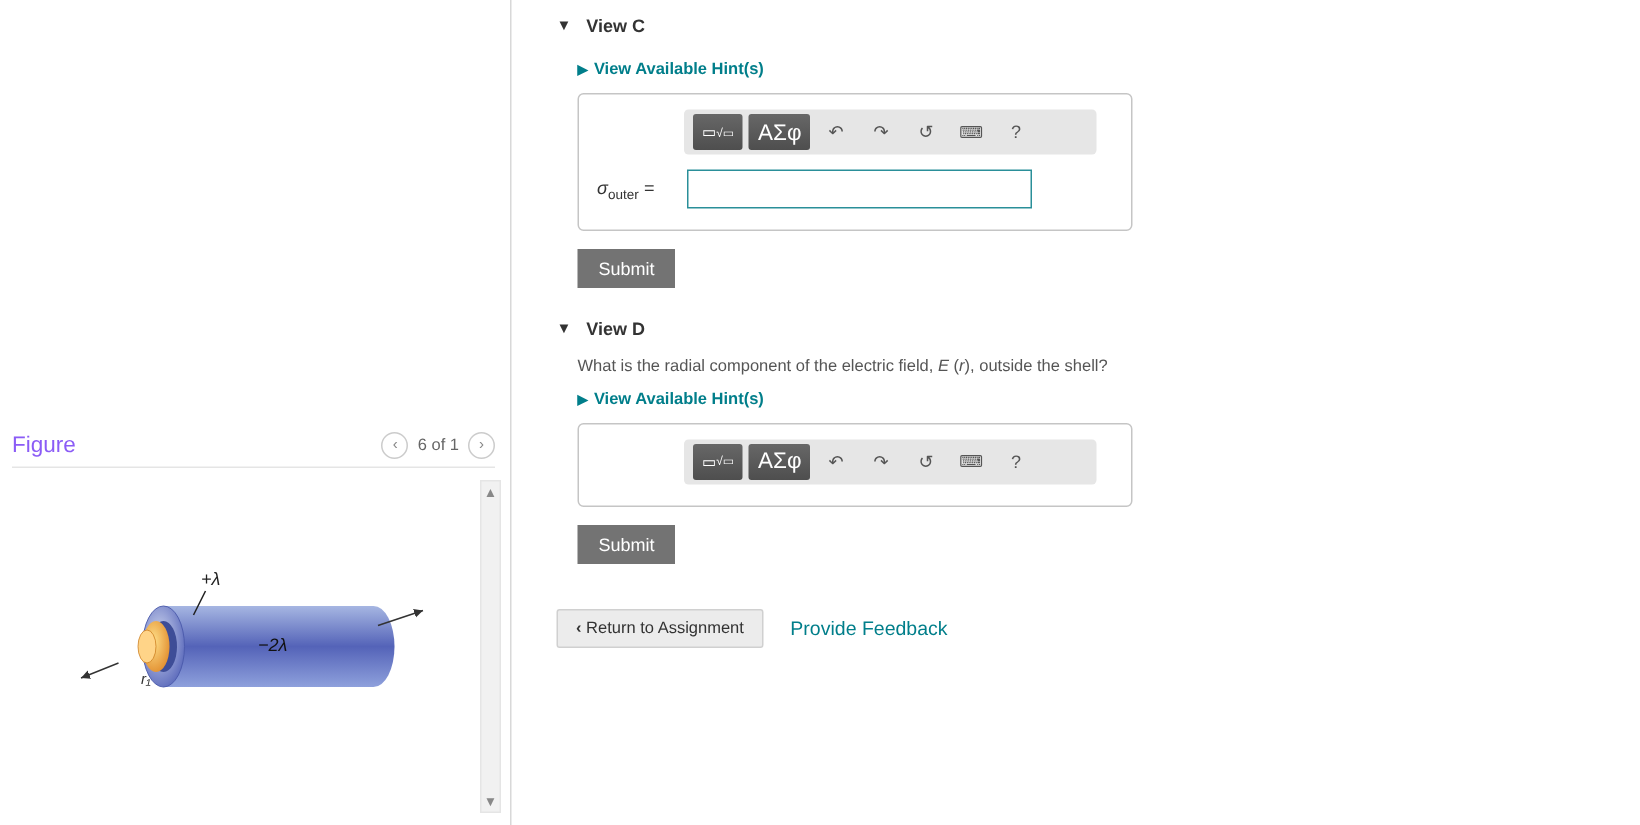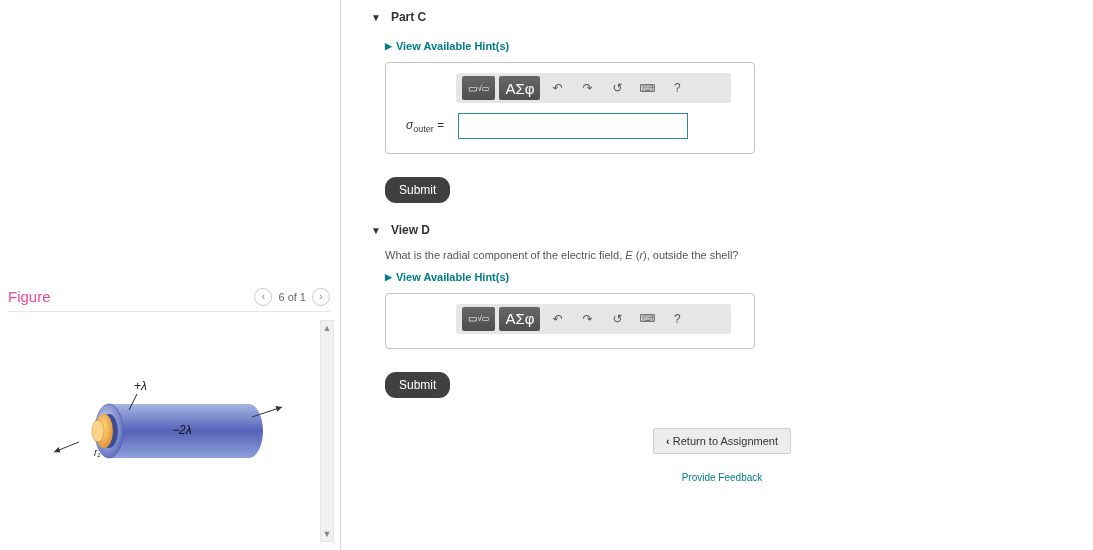--- a/index.html
+++ b/index.html
@@ -31,21 +31,21 @@
   }
   .figure-bar {
     display: flex;
     align-items: center;
     justify-content: space-between;
     height: 24px;
     margin-top: 288px;
     border-bottom: 1px solid #e5e5e5;
     padding-bottom: 6px;
   }
-  .figure-title { font-size: 15px; color: #ec4899; }
+  .figure-title { font-size: 15px; color: #8b5cf6; }
   .pager { display: flex; align-items: center; gap: 6px; font-size: 11px; color: #666; }
   .nav-btn {
     width: 18px; height: 18px;
     border: 1px solid #ccc;
     border-radius: 50%;
     display: flex; align-items: center; justify-content: center;
     font-size: 10px; color: #888;
     cursor: pointer;
     background: #fff;
   }
@@ -118,54 +118,53 @@
     padding: 0 6px;
     font-size: 15px;
   }
   .tbtn.light {
     color: #555; width: 26px;
   }
   .tbtn.small { font-size:11px; }
   .input-row {
     display: flex; align-items: center; gap: 6px; margin-top: 10px;
   }
-  .var-label { font-size: 12px; font-style: italic; color: #333; width: 54px; text-align: center; }
+  .var-label { font-size: 12px; font-style: italic; color: #333; width: 54px; text-align: left; }
   .var-label sub { font-size: 9px; font-style: normal; }
   .ans-input {
     width: 230px; height: 26px;
     border: 1px solid #2a8f99;
     outline: none;
     padding: 0 4px;
   }
   .submit-btn {
-    background: #404040;
+    background: #737373;
     color: #fff;
     border: none;
     padding: 6px 14px;
     font-size: 12px;
-    margin-top: 23px;
-    cursor: pointer;
-    border-radius: 11px;
+    margin-top: 12px;
+    cursor: pointer;
+    border-radius: 0;
   }
   .footer-row {
     display: flex; align-items: center; gap: 18px;
     margin-top: 20px;
-    flex-direction: column;
   }
   .return-btn {
     background: #ececec;
     border: 1px solid #d0d0d0;
     padding: 6px 12px;
     font-size: 11px;
     color: #333;
     cursor: pointer;
     border-radius: 2px;
   }
   .feedback-link {
-    color: #007e8a; font-size: 10px; cursor: pointer;
+    color: #007e8a; font-size: 13px; cursor: pointer;
   }
 </style>
 </head>
 <body>
 
 <div class="layout">
 
   <div class="left-col">
     <div class="figure-bar">
       <span class="figure-title">Figure</span>
@@ -223,21 +222,21 @@
       <span class="arrow">▼</span>
     </div>
   </div>
 
   <div class="divider"></div>
 
   <div class="right-col">
 
     <div class="part-header">
       <span class="caret">▼</span>
-      <span>Part C</span>
+      <span>View C</span>
     </div>
     <div class="part-body">
       <div class="hints-link">
         <span class="tri">▶</span>
         <span>View Available Hint(s)</span>
       </div>
       <div class="answer-area">
         <div class="toolbar">
           <span class="tbtn dark" style="font-size:10px;">▭<sup style="font-size:8px">√▭</sup></span>
           <span class="tbtn dark">ΑΣφ</span>

